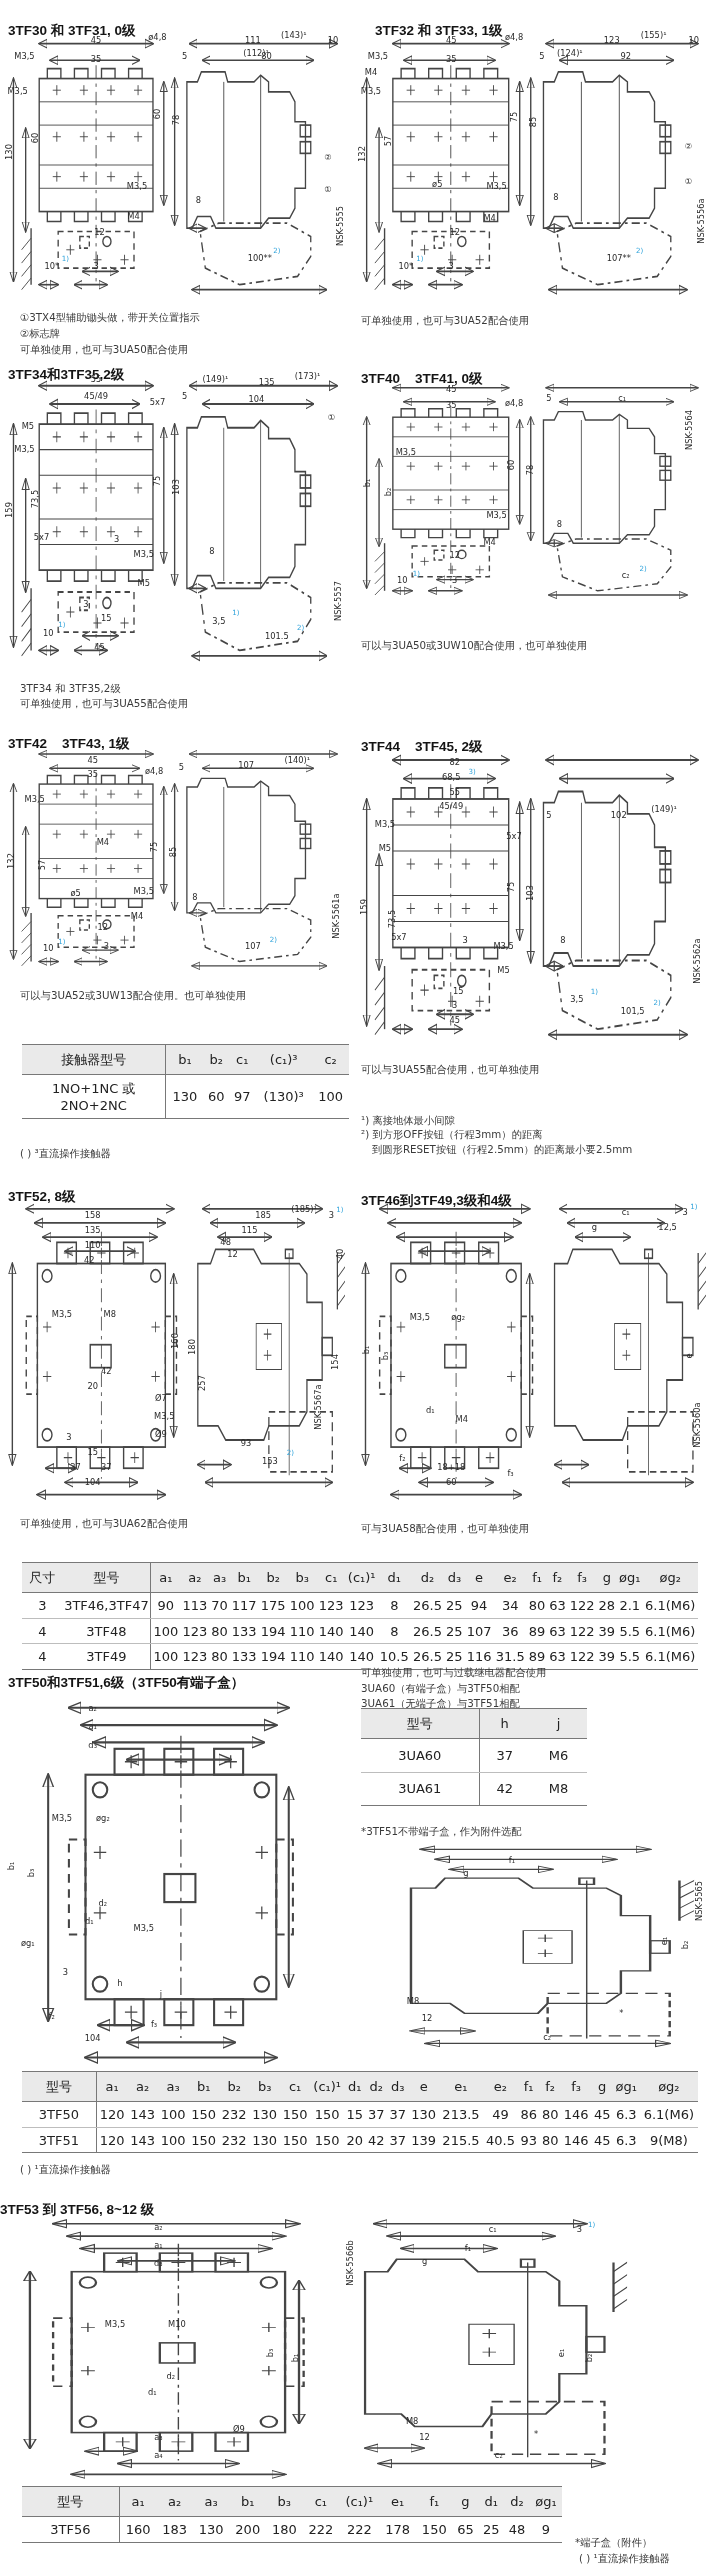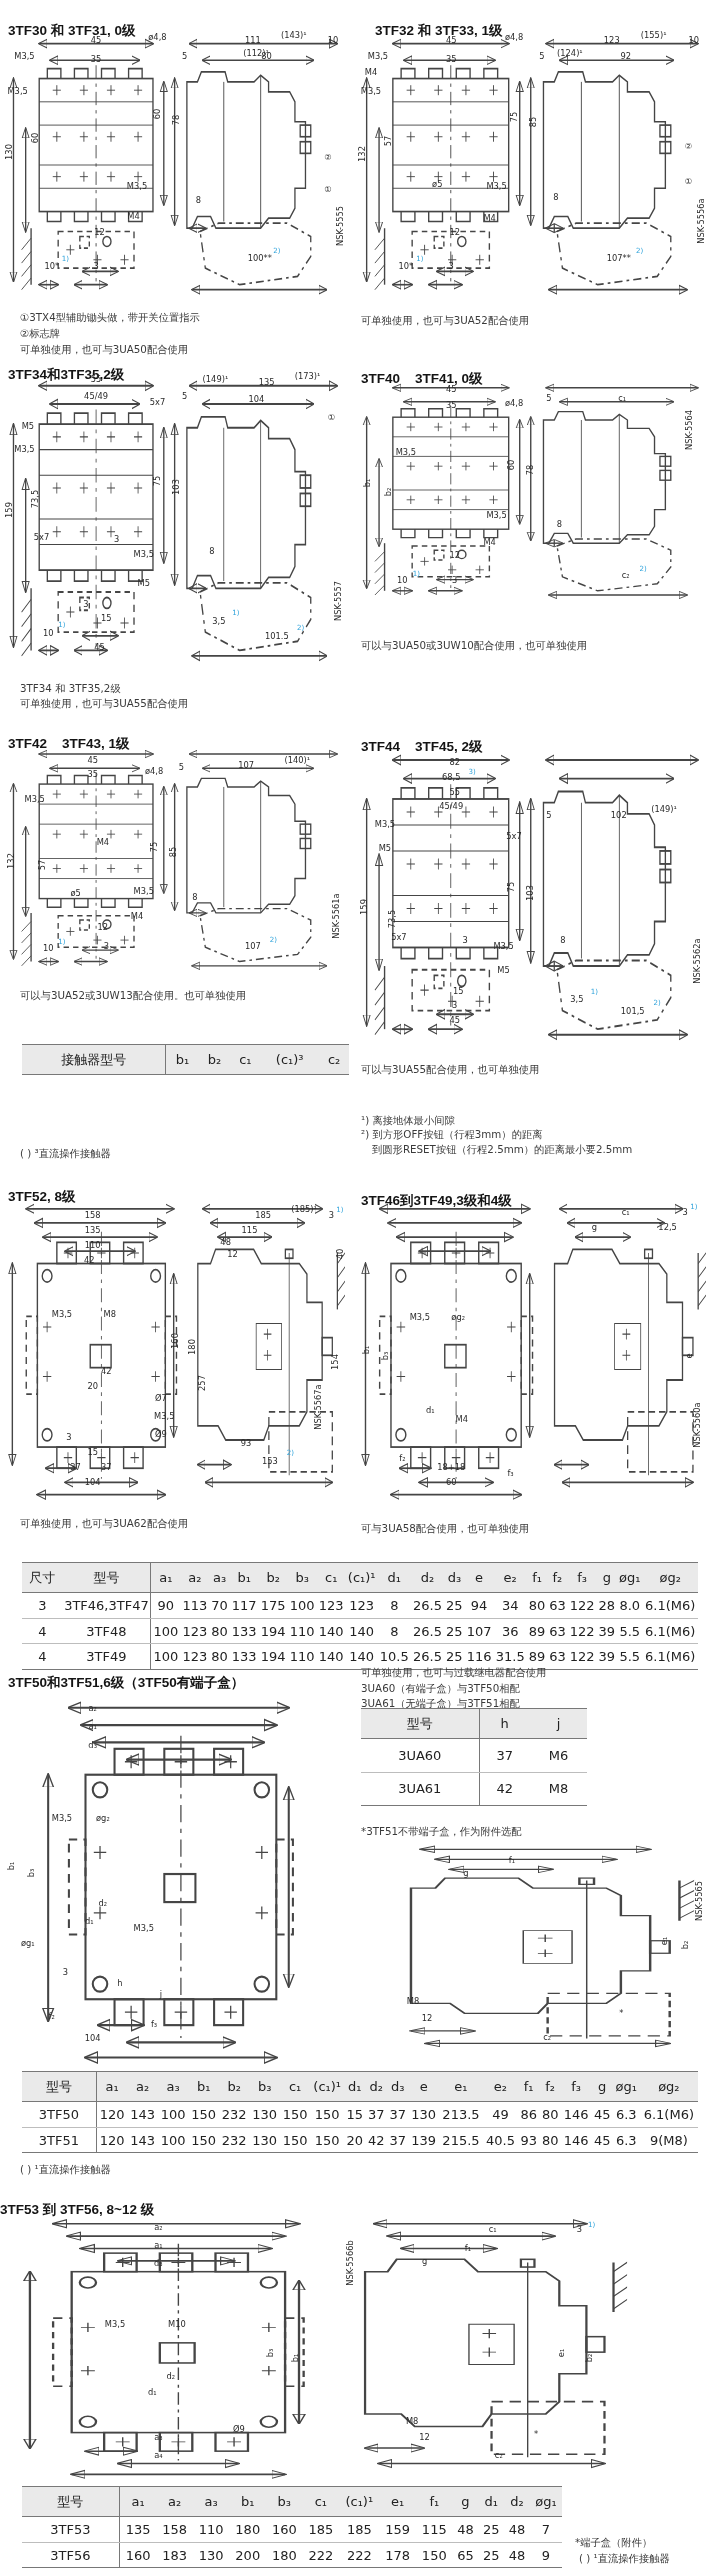--- a/index.html
+++ b/index.html
@@ -367,20 +367,28 @@
         <tr>
           <th>接触器型号</th>
           <th>b₁</th>
           <th>b₂</th>
           <th>c₁</th>
           <th>(c₁)³</th>
           <th>c₂</th>
         </tr>
       </thead>
       <tbody>
+        <tr>
+          <td>1NO+1NC 或 2NO+2NC</td>
+          <td>130</td>
+          <td>60</td>
+          <td>97</td>
+          <td>(130)³</td>
+          <td>100</td>
+        </tr>
       </tbody>
     </table>
   <p class="note" style="left:20px;top:1136px">( ) ³直流操作接触器</p>
 
   <p class="note" style="left:361px;top:1103px">¹) 离接地体最小间隙</p>
   <p class="note" style="left:361px;top:1117px">²) 到方形OFF按钮（行程3mm）的距离</p>
   <p class="note indent" style="left:361px;top:1132px">到圆形RESET按钮（行程2.5mm）的距离最小要2.5mm</p>
 
   <h2 class="sec-title" style="left:8px;top:1177px">3TF52, 8级</h2>
   <h2 class="sec-title" style="left:361px;top:1181px">3TF46到3TF49,3级和4级</h2>
@@ -494,21 +502,21 @@
           <td>123</td>
           <td>8</td>
           <td>26.5</td>
           <td>25</td>
           <td>94</td>
           <td>34</td>
           <td>80</td>
           <td>63</td>
           <td>122</td>
           <td>28</td>
-          <td>8.0</td>
+          <td>2.1</td>
           <td>6.1(M6)</td>
         </tr>
         <tr>
           <td>4</td>
           <td>3TF48</td>
           <td>100</td>
           <td>123</td>
           <td>80</td>
           <td>133</td>
           <td>194</td>
@@ -749,36 +757,20 @@
           <th>e₁</th>
           <th>f₁</th>
           <th>g</th>
           <th>d₁</th>
           <th>d₂</th>
           <th>øg₁</th>
         </tr>
       </thead>
       <tbody>
         <tr>
-          <td>3TF53</td>
-          <td>135</td>
-          <td>158</td>
-          <td>110</td>
-          <td>180</td>
-          <td>160</td>
-          <td>185</td>
-          <td>185</td>
-          <td>159</td>
-          <td>115</td>
-          <td>48</td>
-          <td>25</td>
-          <td>48</td>
-          <td>7</td>
-        </tr>
-        <tr>
           <td>3TF56</td>
           <td>160</td>
           <td>183</td>
           <td>130</td>
           <td>200</td>
           <td>180</td>
           <td>222</td>
           <td>222</td>
           <td>178</td>
           <td>150</td>

